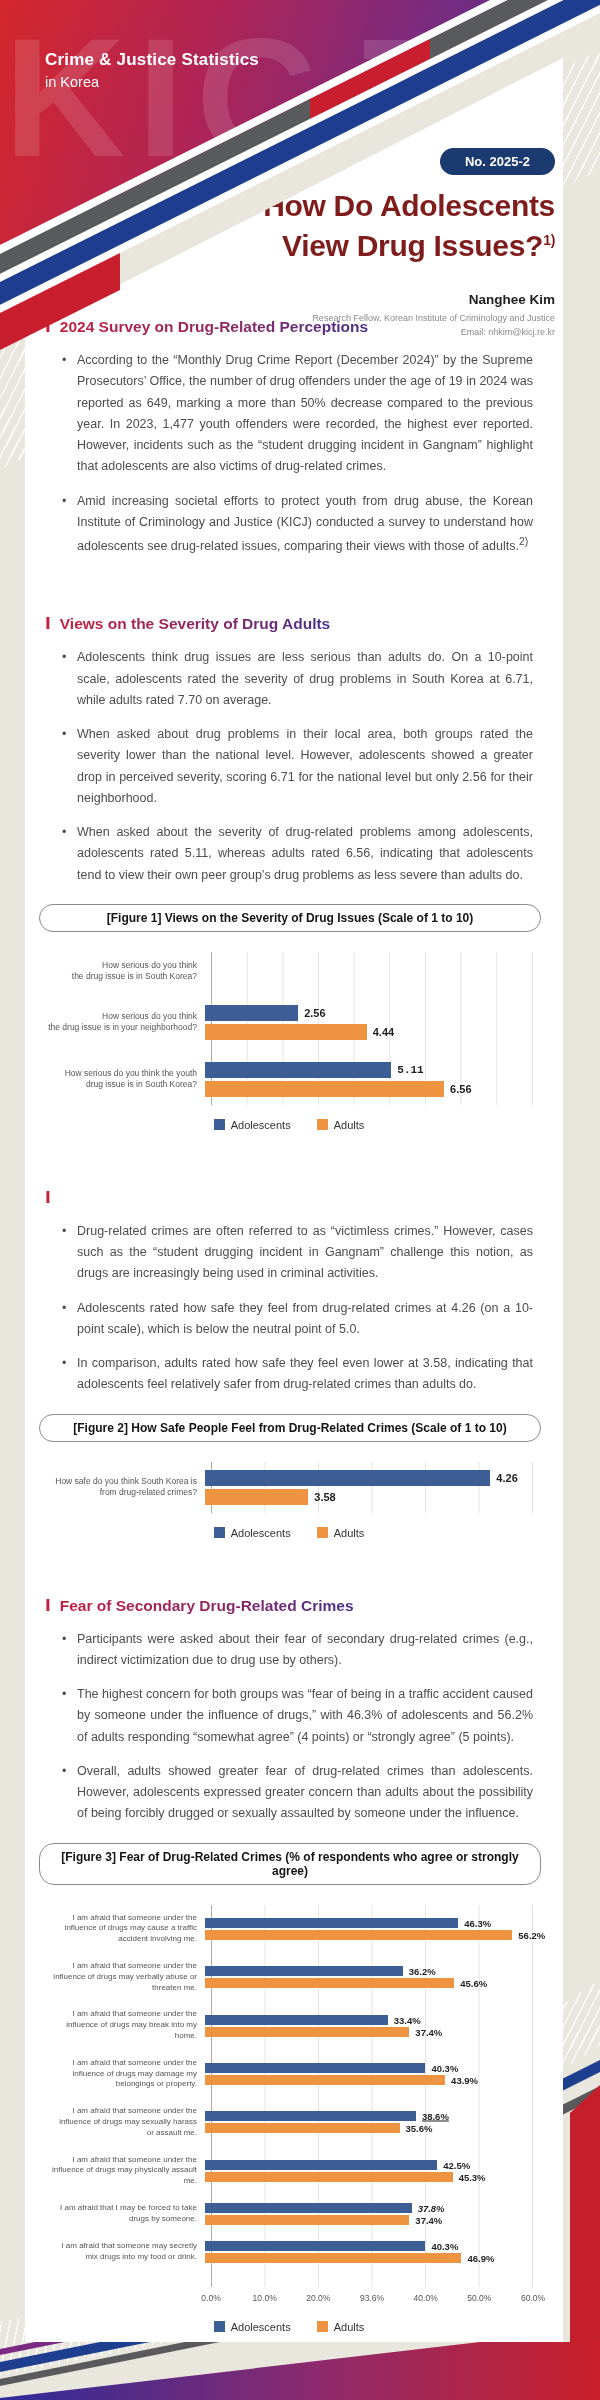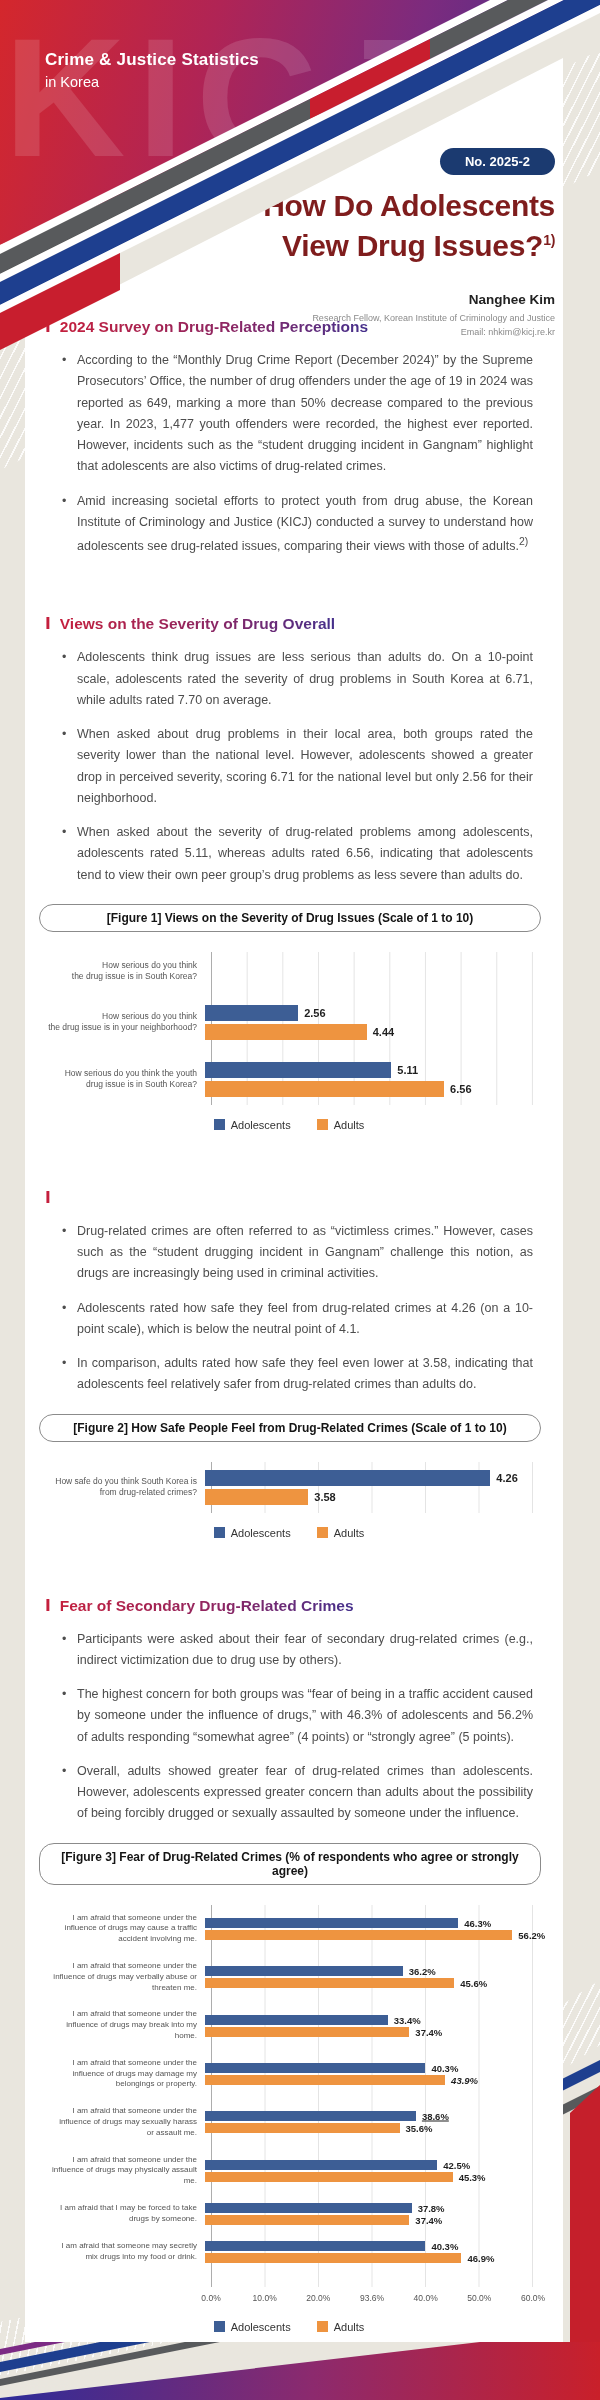--- a/index.html
+++ b/index.html
@@ -144,21 +144,21 @@
       <span class="mark">Ⅰ</span>
       <span class="stext">2024 Survey on Drug-Related Perceptions</span>
     </div>
     <ul class="bullets">
       <li><span>According to the “Monthly Drug Crime Report (December 2024)” by the Supreme Prosecutors’ Office, the number of drug offenders under the age of 19 in 2024 was reported as 649, marking a more than 50% decrease compared to the previous year. In 2023, 1,477 youth offenders were recorded, the highest ever reported. However, incidents such as the “student drugging incident in Gangnam” highlight that adolescents are also victims of drug-related crimes.</span></li>
       <li><span>Amid increasing societal efforts to protect youth from drug abuse, the Korean Institute of Criminology and Justice (KICJ) conducted a survey to understand how adolescents see drug-related issues, comparing their views with those of adults.</span><sup>2)</sup></li>
     </ul>
 
     <div class="sec-head sec2">
       <span class="mark">Ⅰ</span>
-      <span class="stext">Views on the Severity of Drug Overall</span>
+      <span class="stext">Views on the Severity of Drug Adults</span>
     </div>
     <ul class="bullets">
       <li><span>Adolescents think drug issues are less serious than adults do. On a 10-point scale, adolescents rated the severity of drug problems in South Korea at 6.71, while adults rated 7.70 on average.</span></li>
       <li><span>When asked about drug problems in their local area, both groups rated the severity lower than the national level. However, adolescents showed a greater drop in perceived severity, scoring 6.71 for the national level but only 2.56 for their neighborhood.</span></li>
       <li><span>When asked about the severity of drug-related problems among adolescents, adolescents rated 5.11, whereas adults rated 6.56, indicating that adolescents tend to view their own peer group’s drug problems as less severe than adults do.</span></li>
     </ul>
 
     <div class="fig-pill">[Figure 1] Views on the Severity of Drug Issues (Scale of 1 to 10)</div>
 
     <div class="chart fig1">
@@ -180,21 +180,21 @@
               <span class="val" style="left: calc(49.3% + 6px);">4.44</span>
             </div>
         </div>
       </div>
       <div class="crow">
         <div class="clabel pre">How serious do you think the youth
 drug issue is in South Korea?</div>
         <div class="cbars">
           <div class="bar-line">
               <div class="bar bar-blue" style="width: 56.8%;"></div>
-              <span class="val" style="left: calc(56.8% + 6px);">5.11</span>
+              <span class="val" style="left: calc(56.8% + 6px); font-family: Liberation Mono, monospace;">5.11</span>
             </div>
           <div class="bar-line">
               <div class="bar bar-orange" style="width: 72.9%;"></div>
               <span class="val" style="left: calc(72.9% + 6px);">6.56</span>
             </div>
         </div>
       </div>
     </div>
     <div class="legend">
       <span class="lg-item">
@@ -205,21 +205,21 @@
           <span class="swatch sw-orange"></span>
           <span>Adults</span>
         </span>
     </div>
 
     <div class="sec-head sec2">
       <span class="mark">Ⅰ</span>
     </div>
     <ul class="bullets">
       <li><span>Drug-related crimes are often referred to as “victimless crimes.” However, cases such as the “student drugging incident in Gangnam” challenge this notion, as drugs are increasingly being used in criminal activities.</span></li>
-      <li><span>Adolescents rated how safe they feel from drug-related crimes at 4.26 (on a 10-point scale), which is below the neutral point of 4.1.</span></li>
+      <li><span>Adolescents rated how safe they feel from drug-related crimes at 4.26 (on a 10-point scale), which is below the neutral point of 5.0.</span></li>
       <li><span>In comparison, adults rated how safe they feel even lower at 3.58, indicating that adolescents feel relatively safer from drug-related crimes than adults do.</span></li>
     </ul>
 
     <div class="fig-pill">[Figure 2] How Safe People Feel from Drug-Related Crimes (Scale of 1 to 10)</div>
 
     <div class="chart fig1">
       <div class="grid-overlay div6"></div>
       <div class="crow">
         <div class="clabel pre">How safe do you think South Korea is
 from drug-related crimes?</div>
@@ -309,21 +309,21 @@
         <div class="clabel pre">I am afraid that someone under the
 influence of drugs may damage my
 belongings or property.</div>
         <div class="cbars">
           <div class="bar-line">
               <div class="bar bar-blue" style="width: 67.2%;"></div>
               <span class="val" style="left: calc(67.2% + 6px);">40.3%</span>
             </div>
           <div class="bar-line">
               <div class="bar bar-orange" style="width: 73.2%;"></div>
-              <span class="val" style="left: calc(73.2% + 6px); font-style: italic;">43.9%</span>
+              <span class="val" style="left: calc(73.2% + 6px);">43.9%</span>
             </div>
         </div>
       </div>
       <div class="crow">
         <div class="clabel pre">I am afraid that someone under the
 influence of drugs may sexually harass
 or assault me.</div>
         <div class="cbars">
           <div class="bar-line">
               <div class="bar bar-blue" style="width: 64.3%;"></div>
@@ -349,21 +349,21 @@
               <span class="val" style="left: calc(75.5% + 6px);">45.3%</span>
             </div>
         </div>
       </div>
       <div class="crow">
         <div class="clabel pre">I am afraid that I may be forced to take
 drugs by someone.</div>
         <div class="cbars">
           <div class="bar-line">
               <div class="bar bar-blue" style="width: 63%;"></div>
-              <span class="val" style="left: calc(63% + 6px);">37.8%</span>
+              <span class="val" style="left: calc(63% + 6px); font-style: italic;">37.8%</span>
             </div>
           <div class="bar-line">
               <div class="bar bar-orange" style="width: 62.3%;"></div>
               <span class="val" style="left: calc(62.3% + 6px);">37.4%</span>
             </div>
         </div>
       </div>
       <div class="crow">
         <div class="clabel pre">I am afraid that someone may secretly
 mix drugs into my food or drink.</div>

